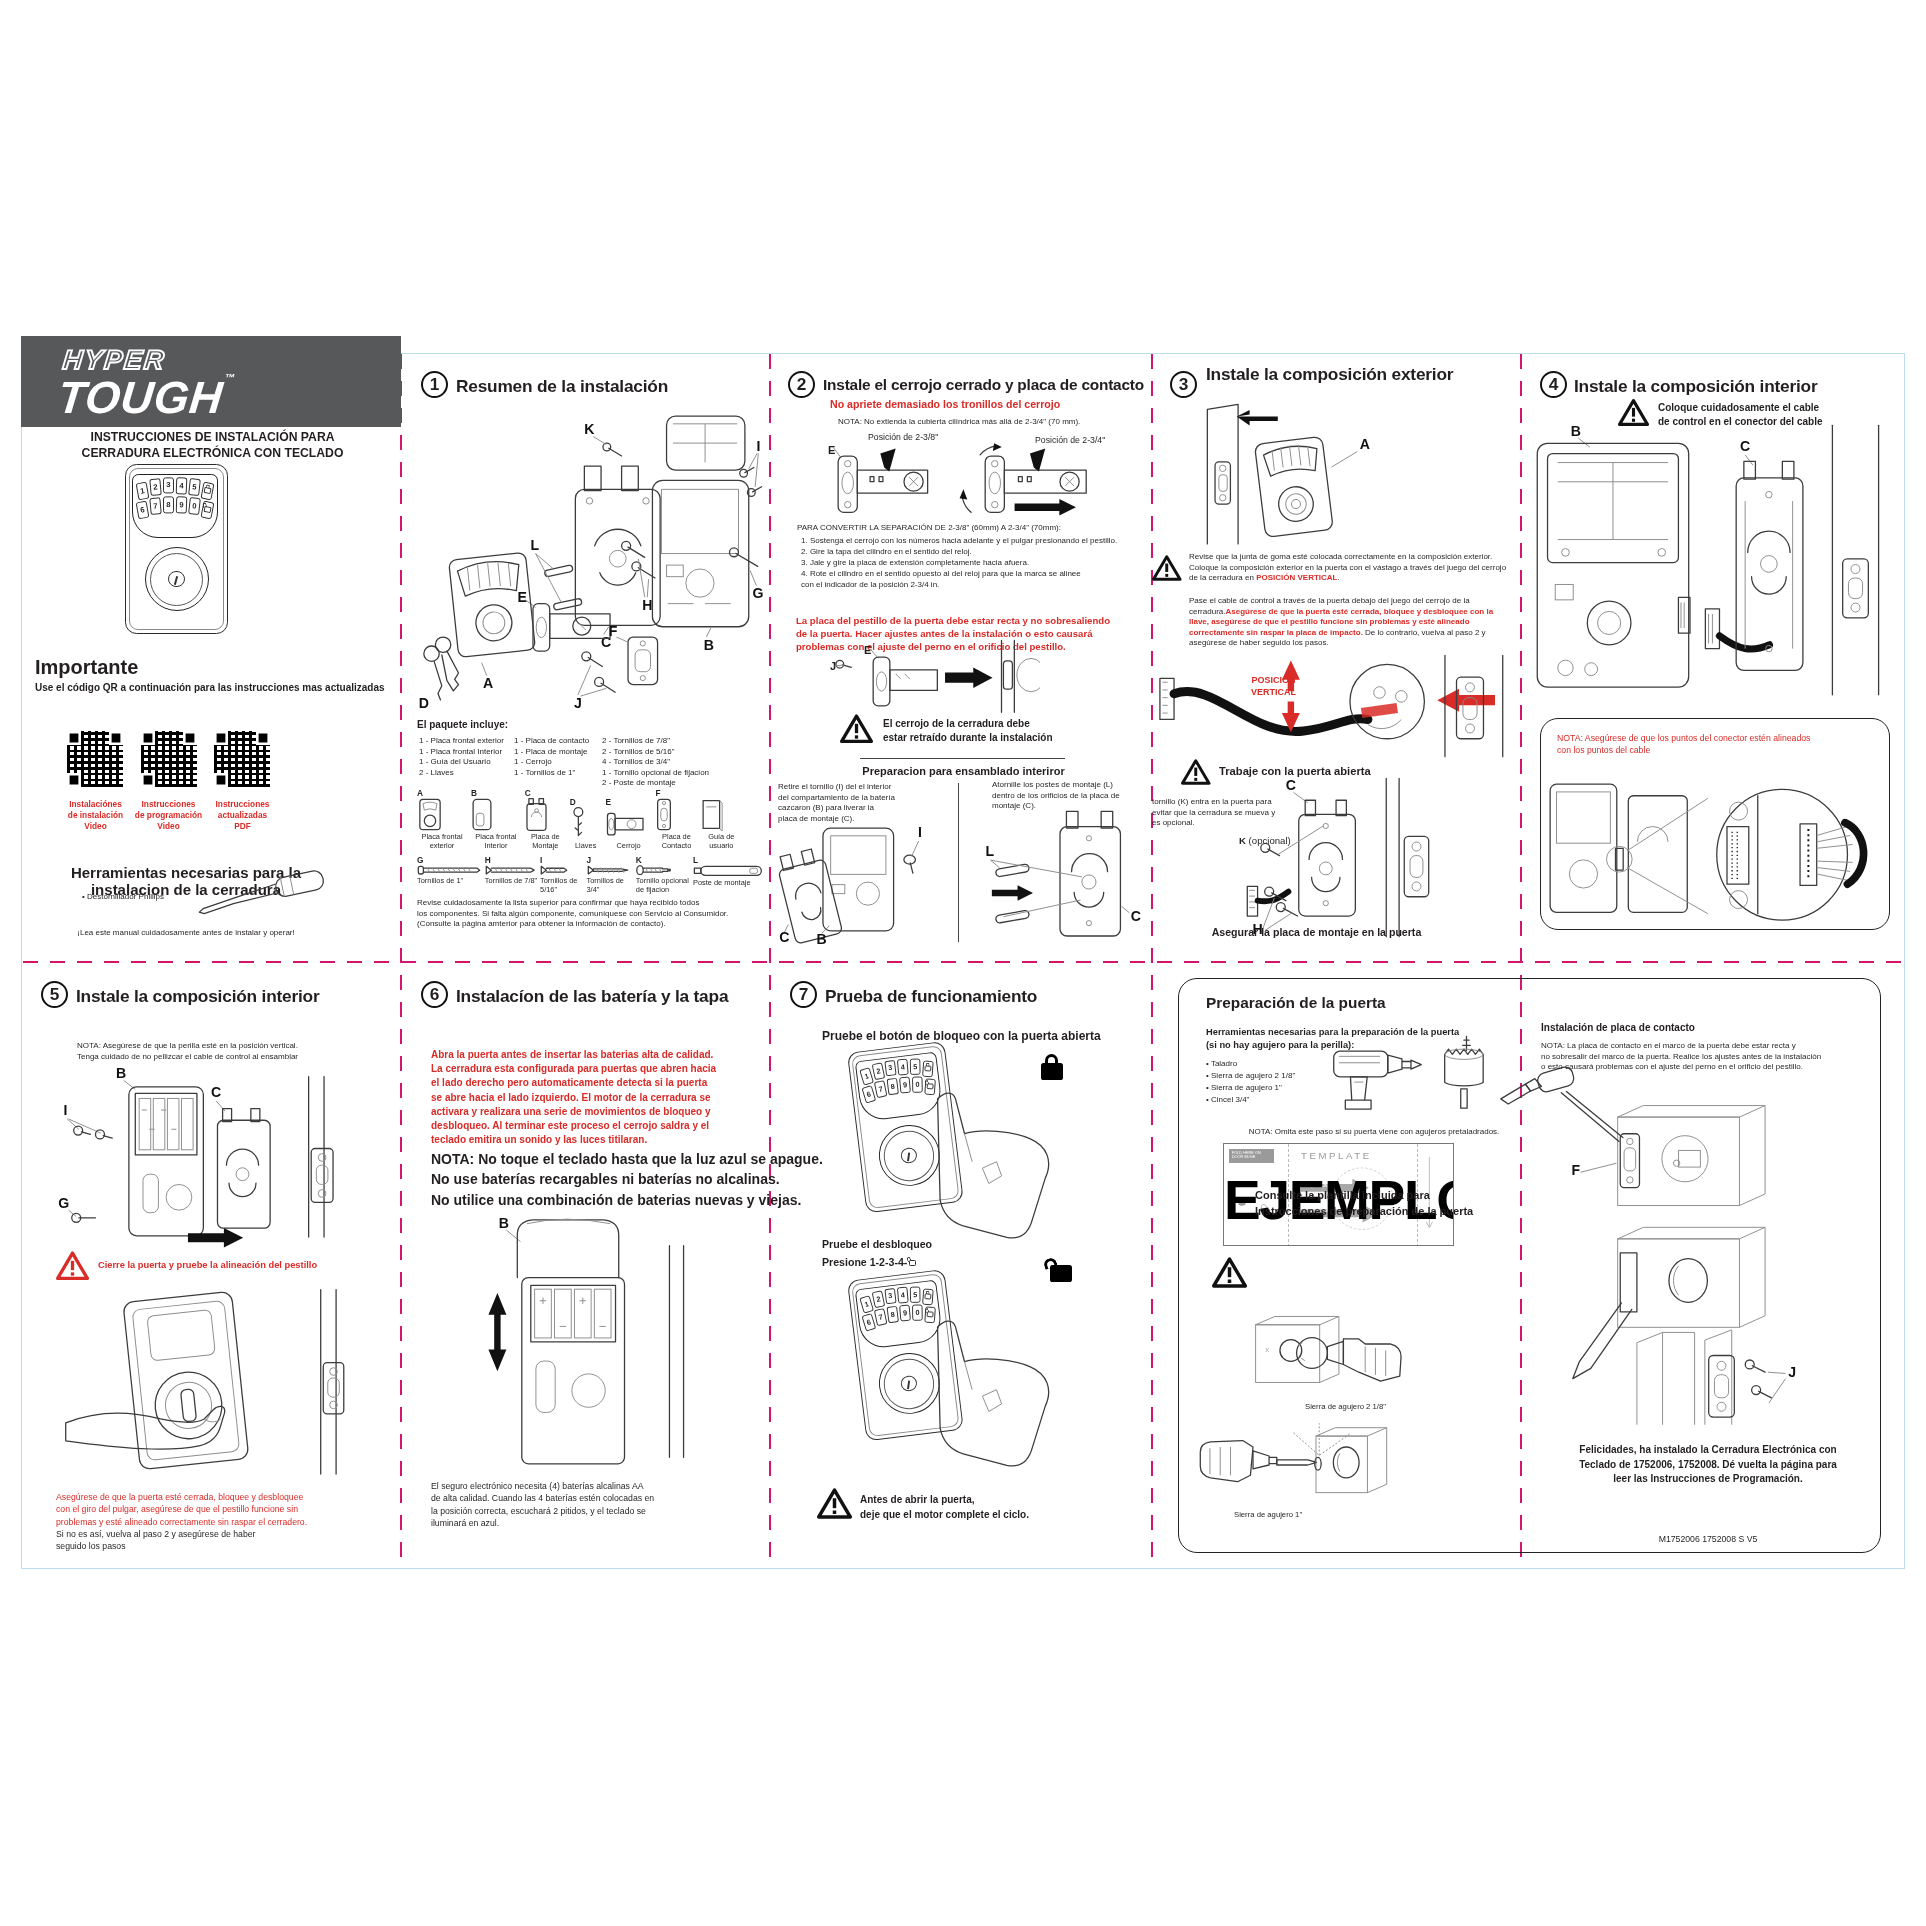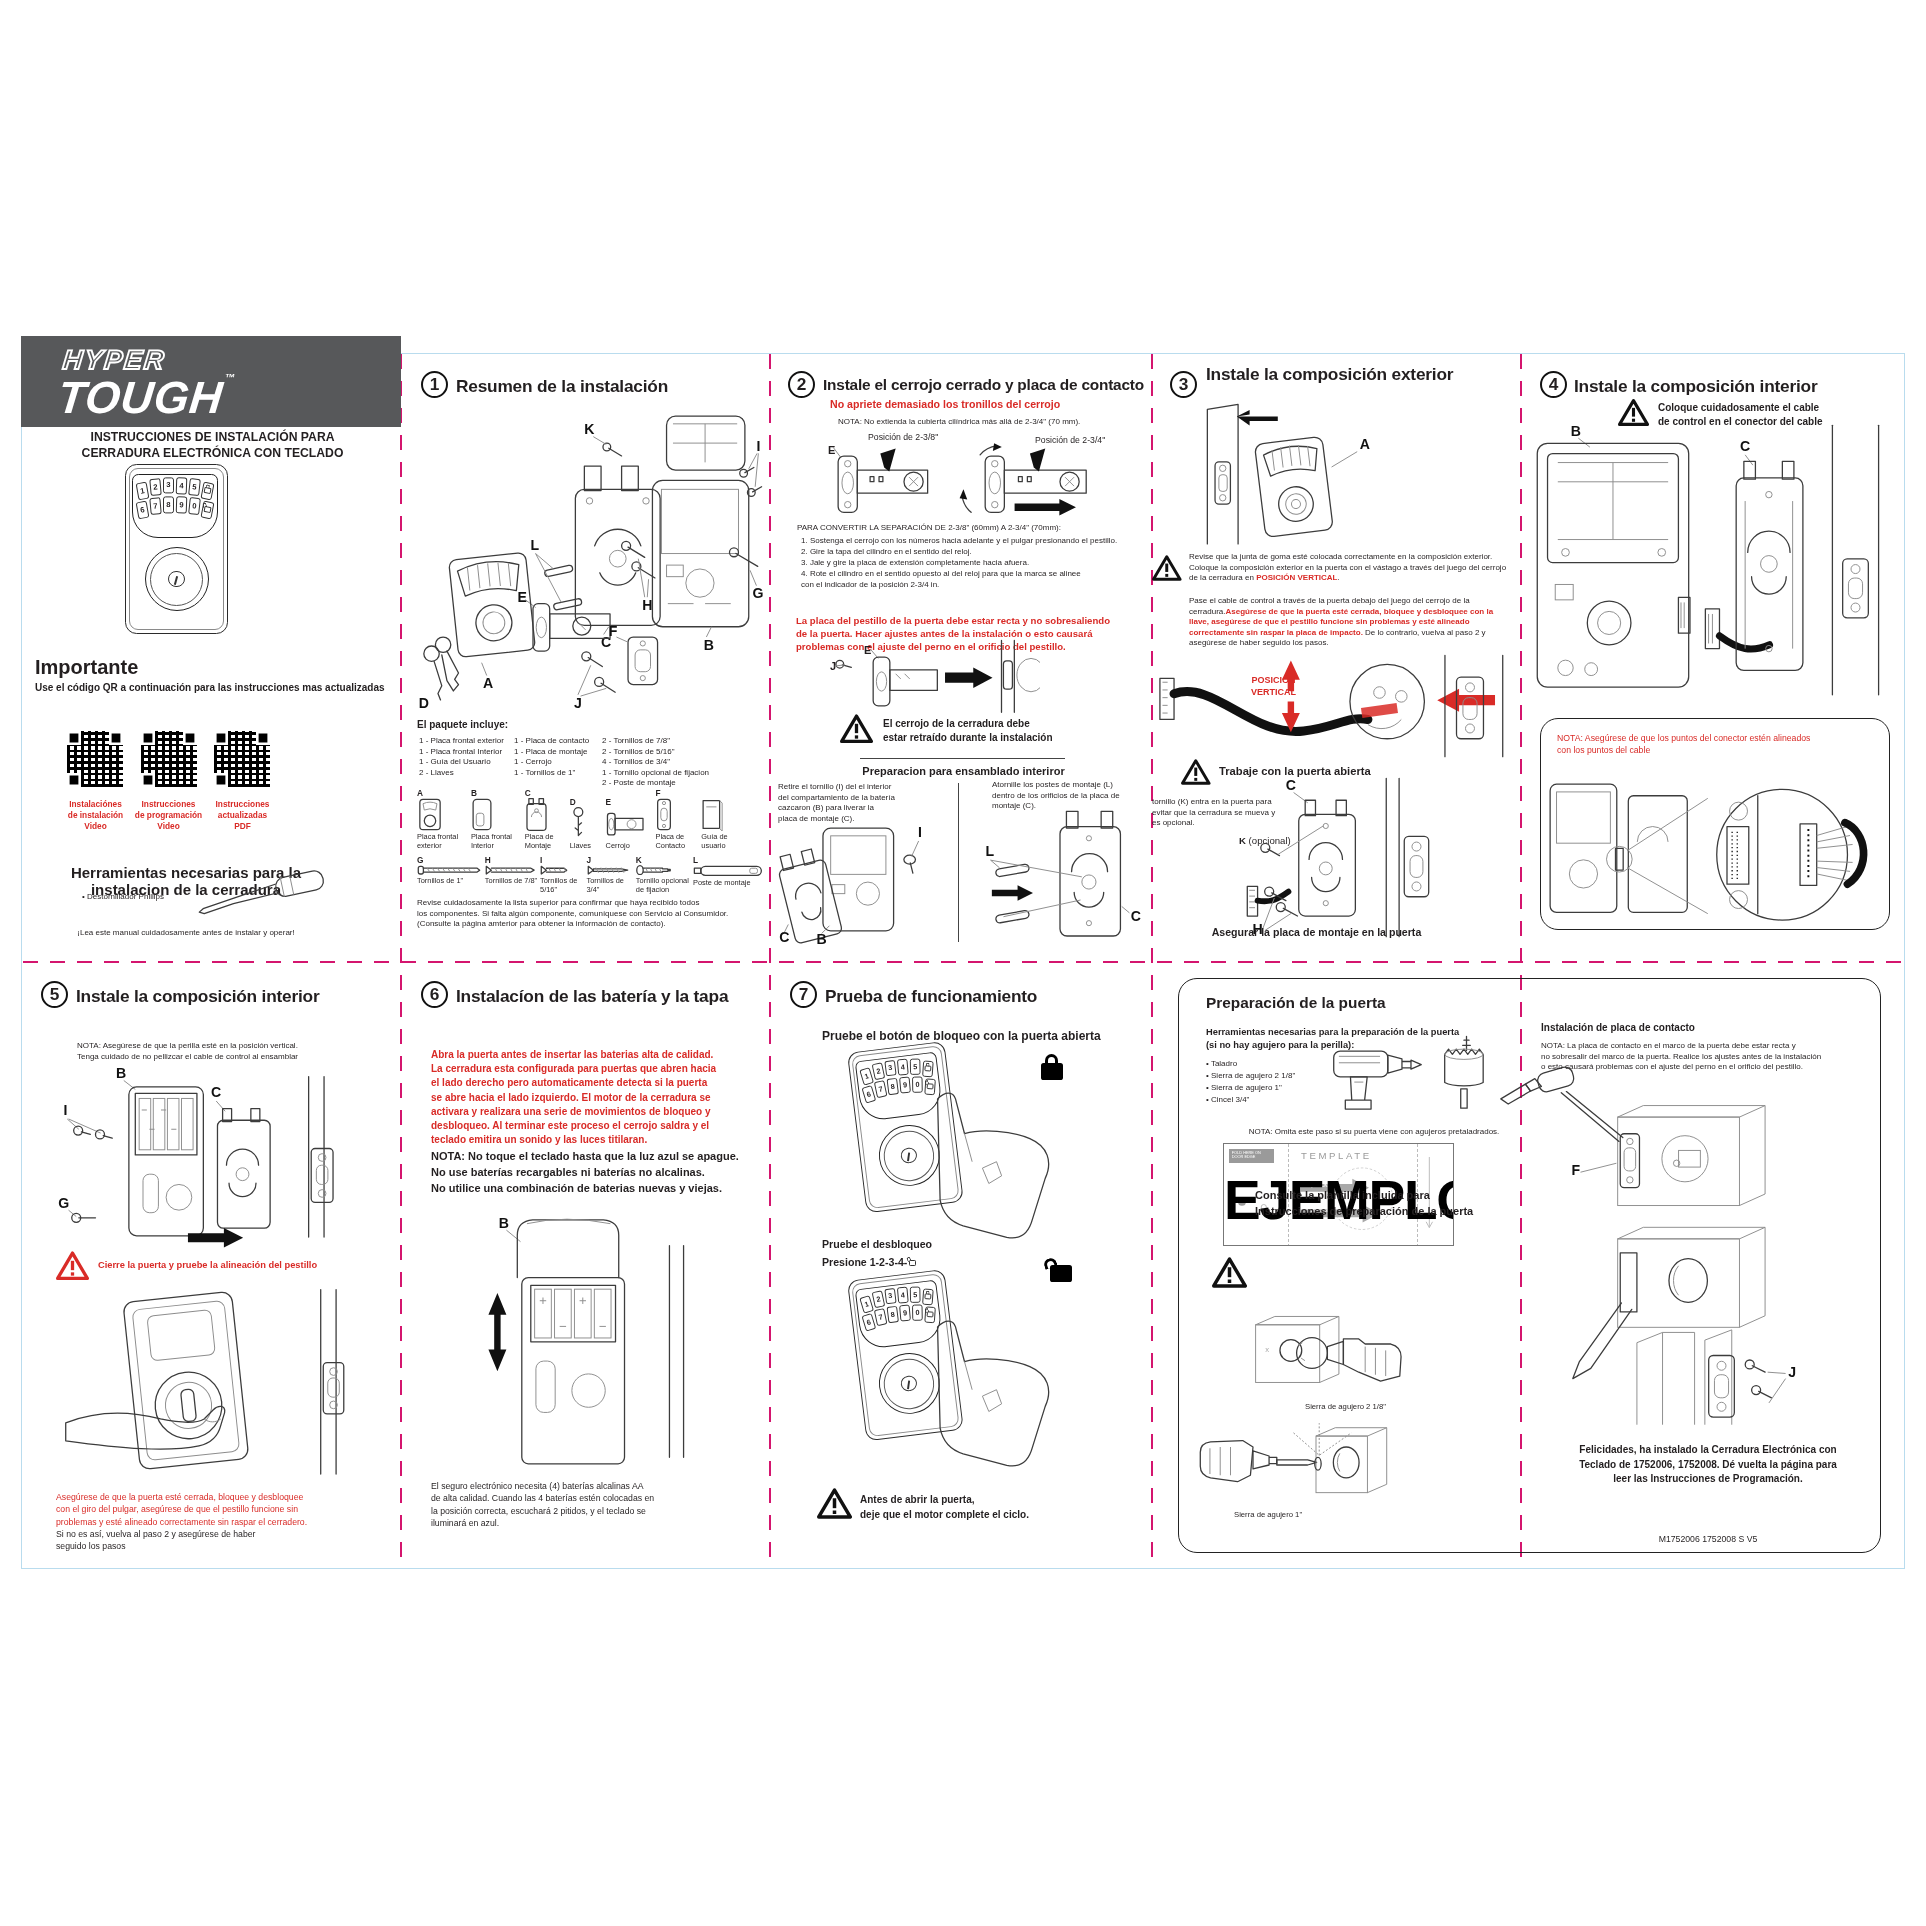--- a/index.html
+++ b/index.html
@@ -77,21 +77,21 @@
   .warn{position:absolute;}
   .warn svg{display:block;}
 
   svg .ln{fill:none;stroke:#3c3c3c;stroke-width:2;stroke-linejoin:round;stroke-linecap:round;}
   svg .lt{fill:none;stroke:#8d8d8d;stroke-width:1.5;}
   svg .blk{fill:#111;stroke:none;}
   svg .redf{fill:#d92b27;stroke:none;}
   svg .dl{font:bold 22px "Liberation Sans",sans-serif;fill:#111;}
 
   .plet{font-size:8.3px;font-weight:bold;}
-  .pcap{font-size:7.4px;line-height:1.15;text-align:left;}
+  .pcap{font-size:7.4px;line-height:1.15;text-align:center;}
 
   .tinygray{color:#9a9a9a;}
   .prepbox{position:absolute;left:1178px;top:978px;width:703px;height:575px;border:1.9px solid #222;border-radius:19px;box-sizing:border-box;}
   .tmplbox{position:absolute;left:1223px;top:1143px;width:231px;height:103px;border:1.3px solid #777;box-sizing:border-box;background:#fff;overflow:hidden;}
   .ej{position:absolute;left:0;top:24.4px;width:100%;text-align:center;font-size:55px;font-weight:bold;letter-spacing:-1.3px;color:#000;}
 </style>
 </head>
 <body>
 
 <div class="page">
@@ -795,21 +795,21 @@
 
   <div class="num" style="left:421px;top:981px">6</div>
   <div class="stitle" style="left:456px;top:986px">Instalacíon de las batería y la tapa</div>
   <div class="abs b red prel" style="left:431px;top:1048px;font-size:10px;line-height:1.42">Abra la puerta antes de insertar las baterias alta de calidad.
 La cerradura esta configurada para puertas que abren hacia
 el lado derecho pero automaticamente detecta si la puerta
 se abre hacia el lado izquierdo.  El motor de la cerradura se
 activara y realizara una serie de movimientos de bloqueo y
 desbloqueo.  Al terminar este proceso el cerrojo saldra y el
 teclado emitira un sonido y las luces titilaran.</div>
-  <div class="abs b prel" style="left:431px;top:1149px;font-size:11px;line-height:1.45">NOTA: No toque el teclado hasta que la luz azul se apague.
+  <div class="abs b prel" style="left:431px;top:1149px;font-size:14px;line-height:1.45">NOTA: No toque el teclado hasta que la luz azul se apague.
 No use baterías recargables ni baterías no alcalinas.
 No utilice una combinación de baterias nuevas y viejas.</div>
 
   <svg class="abs" style="left:469px;top:1207px" width="225" height="260" viewBox="0 0 350 405">
     <text class="dl" x="46" y="32">B</text>
       <path class="lt" d="M58 36 L80 54"></path>
     <path class="ln" d="M75 110 V44 q0 -22 24 -24 h110 q24 2 24 24 v66"></path>
     <path class="lt" d="M90 26 q60 -14 130 0"></path>
     <rect class="ln" x="82" y="110" rx="10" width="160" height="290"></rect>
     <rect class="ln" x="96" y="122" width="132" height="88"></rect>

